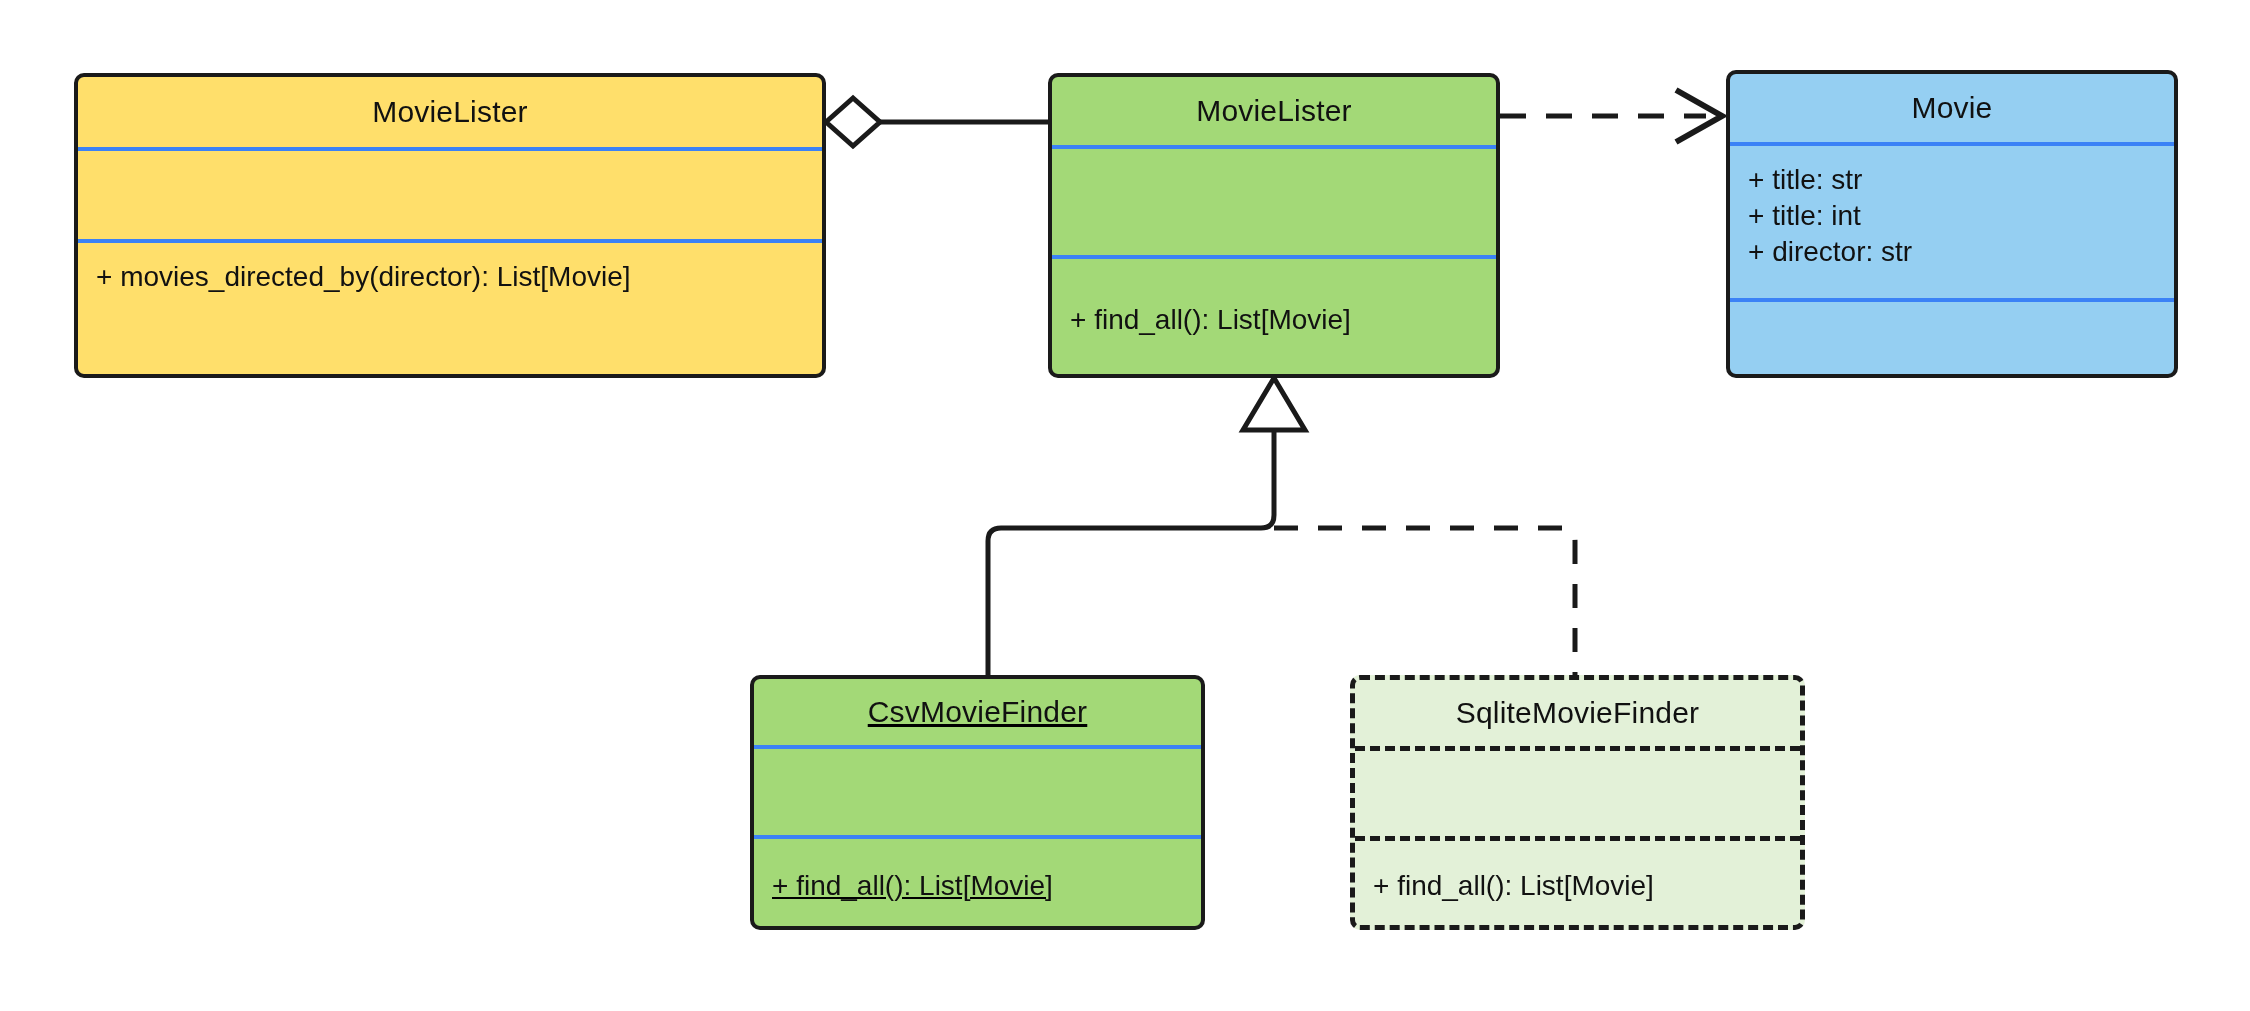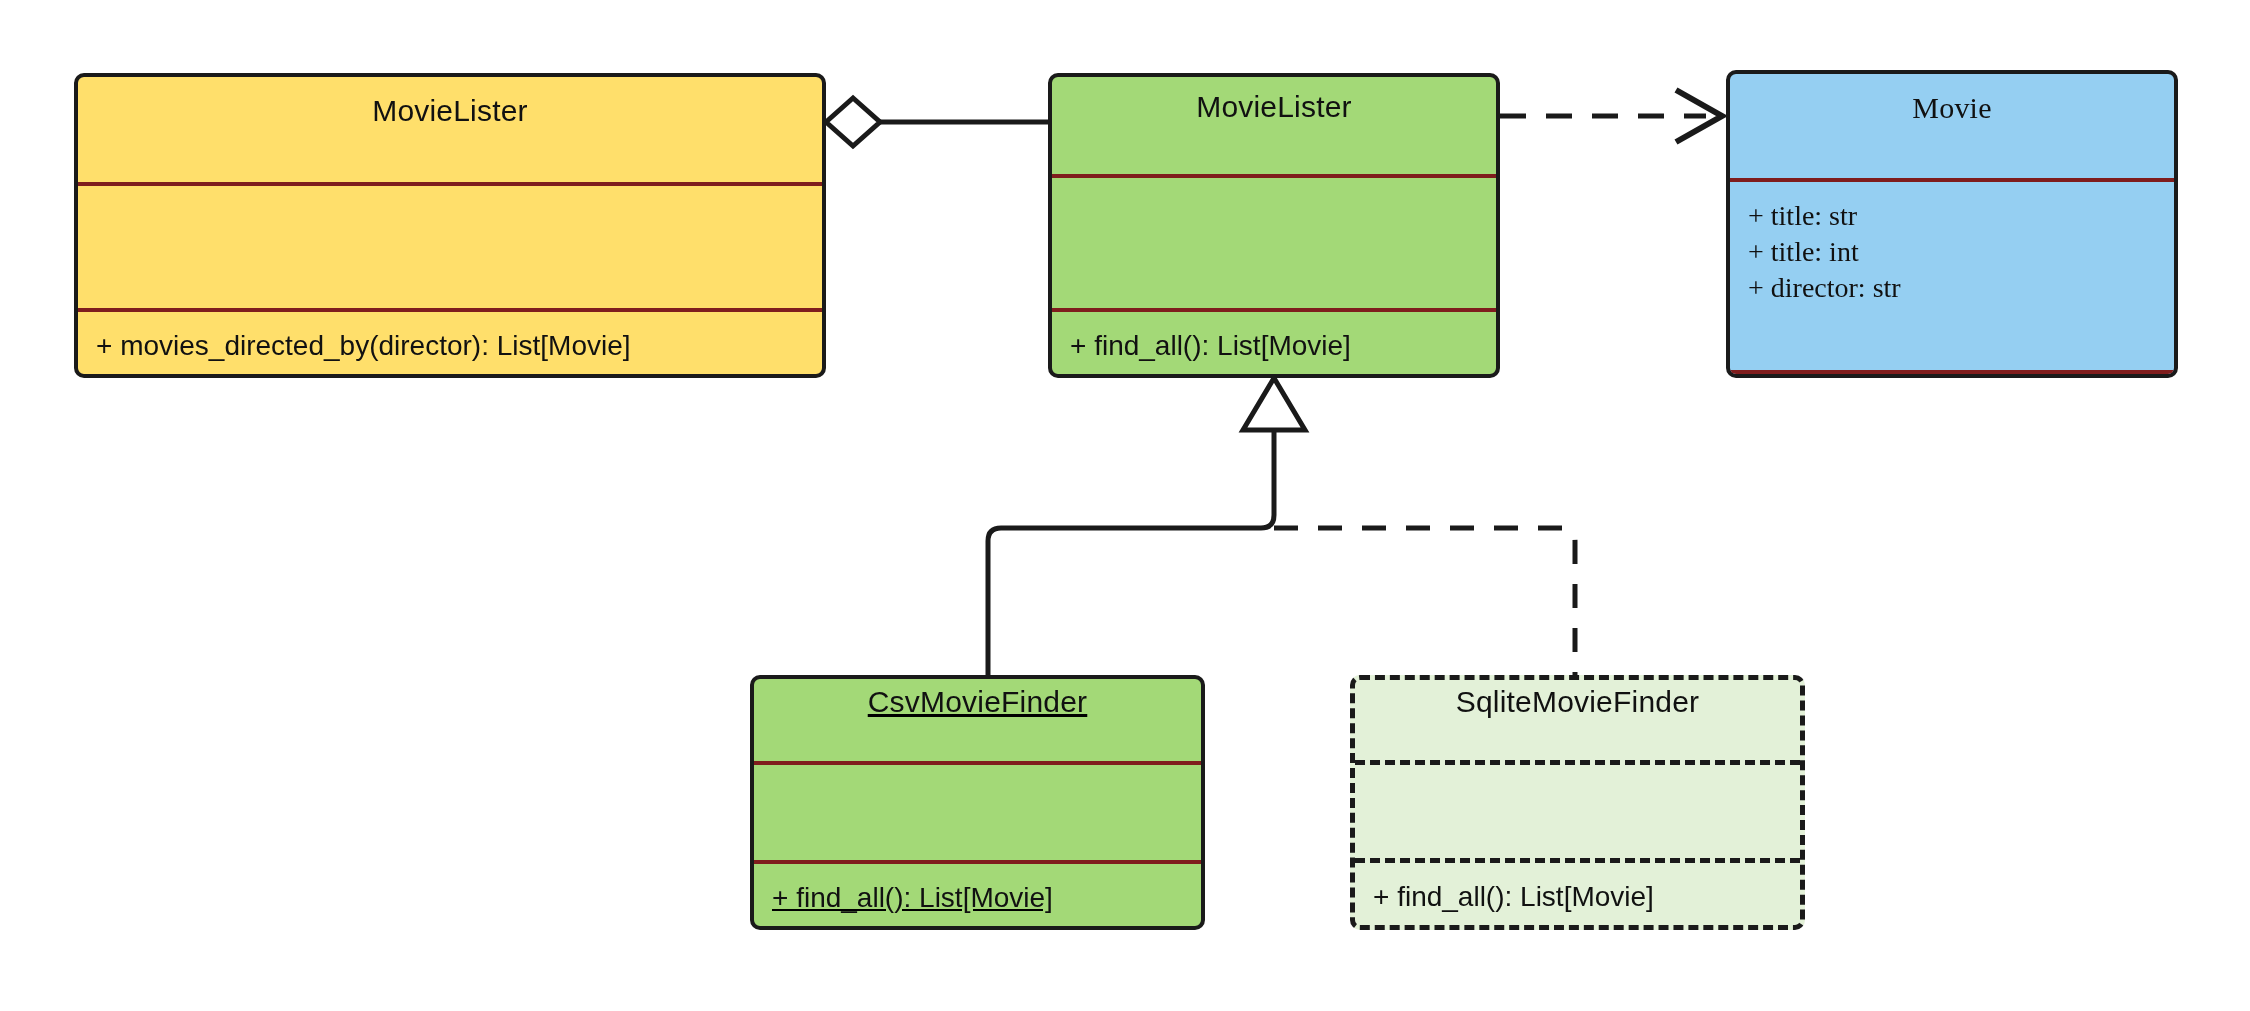--- a/index.html
+++ b/index.html
@@ -31,38 +31,37 @@
   
   .uml-class {
     position: absolute;
     box-sizing: border-box;
     border: 4px solid #1a1a1a;
     border-radius: 10px;
     display: flex;
     flex-direction: column;
     overflow: hidden;
     z-index: 3;
-    gap: 36px;
   }
   .uml-class.dashed {
     border-style: dashed;
     border-width: 5px;
     border-radius: 10px;
   }
   .compartment {
     box-sizing: border-box;
     position: relative;
   }
   .compartment.name-compartment {
     display: flex;
     align-items: center;
     justify-content: center;
   }
   .compartment.divided {
-    border-top: 4px solid #7f1d1d;
+    border-top: 4px solid #3b82f6;
   }
   .uml-class.dashed .compartment.divided {
     border-top: 5px dashed #1a1a1a;
   }
   .class-name {
     font-size: 30px;
     color: #111111;
     line-height: 1;
     letter-spacing: 0.2px;
   }
@@ -127,21 +126,21 @@
   <div class="uml-class" style="left:1048px; top:73px; width:452px; height:305px; background:#A3D977;">
     <div class="compartment name-compartment" style="height:68px;">
       <span class="class-name">MovieLister</span>
     </div>
     <div class="compartment divided empty-compartment" style="height:110px;"></div>
     <div class="compartment divided members bottom-anchored" style="flex:1 1 auto;">
       <div class="member-row">+ find_all(): List[Movie]</div>
     </div>
   </div>
 
-  <div class="uml-class" style="left:1726px; top:70px; width:452px; height:308px; background:#95CFF2;font-family:Liberation Serif, serif;">
+  <div class="uml-class" style="left:1726px; top:70px; width:452px; height:308px; background:#95CFF2;">
     <div class="compartment name-compartment" style="height:68px;">
       <span class="class-name">Movie</span>
     </div>
     <div class="compartment divided members" style="height:156px;">
       <div class="member-row">+ title: str</div>
       <div class="member-row">+ title: int</div>
       <div class="member-row">+ director: str</div>
     </div>
     <div class="compartment divided empty-compartment" style="flex:1 1 auto;"></div>
   </div>

